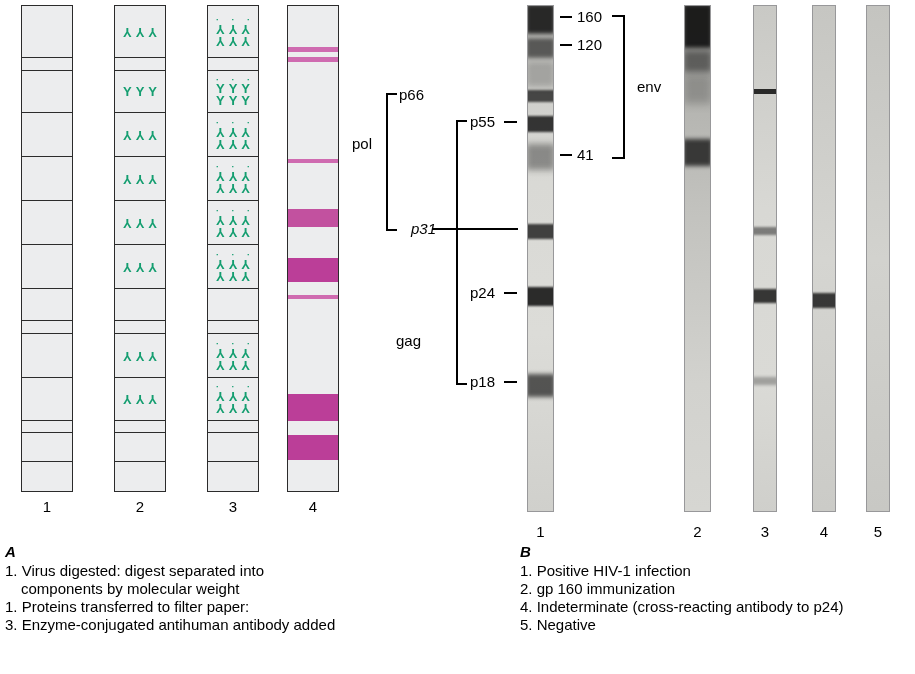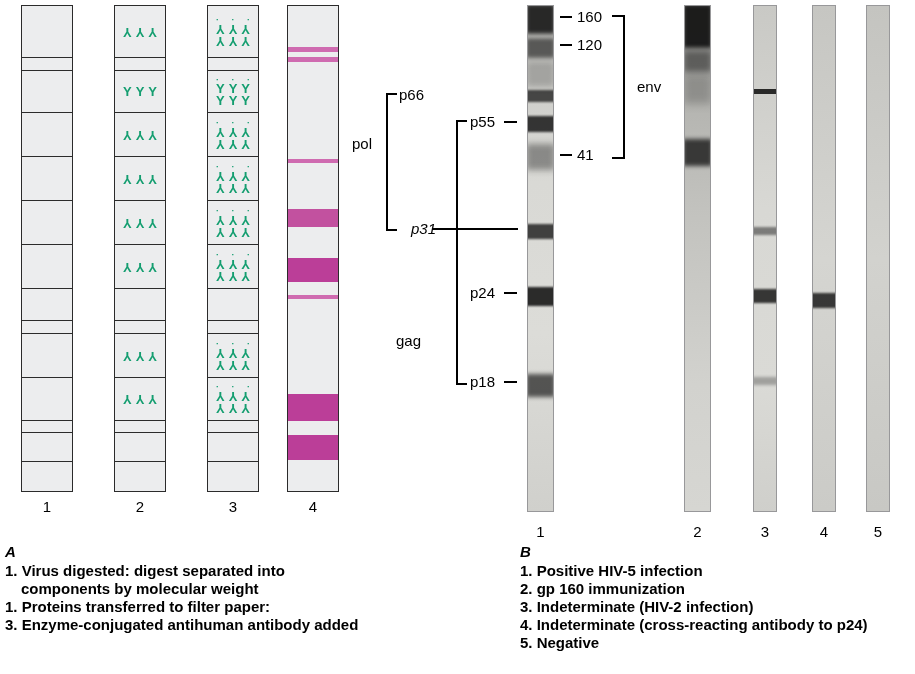--- a/index.html
+++ b/index.html
@@ -69,21 +69,21 @@
   .bracket.gag { left:456px; top:120px; width:11px; height:265px;
     border-left:2px solid #000; border-top:2px solid #000; border-bottom:2px solid #000; }
   .bracket.env { left:612px; top:15px;  width:13px; height:144px;
     border-right:2px solid #000; border-top:2px solid #000; border-bottom:2px solid #000; }
 
   
   .legend { position:absolute; top:543px; }
   .legend.la { left:5px;   width:505px; }
   .legend.lb { left:520px; width:393px; }
   .legend-title { font-style:italic; font-weight:700; font-size:15px; margin-bottom:2px; }
-  .legend-lines div { font-size:15px; line-height:18px; white-space:nowrap;font-weight:bold; }
+  .legend-lines div { font-size:15px; line-height:18px; white-space:nowrap; }
   .legend-lines div.indent { padding-left:16px; }
 </style>
 </head>
 <body>
 
 <div class="canvas">
 
   <section>
     <div>
         <div class="stripA s1">
@@ -266,22 +266,21 @@
     <div class="numsB">
         <div>1</div>
         <div>2</div>
         <div>3</div>
         <div>4</div>
         <div>5</div>
       </div>
     <div class="legend lb">
       <div class="legend-title">B</div>
       <div class="legend-lines">
-          <div>1. Positive HIV-5 infection</div>
+          <div>1. Positive HIV-1 infection</div>
           <div>2. gp 160 immunization</div>
-          <div>3. Indeterminate (HIV-2 infection)</div>
           <div>4. Indeterminate (cross-reacting antibody to p24)</div>
           <div>5. Negative</div>
         </div>
     </div>
   </section>
 
 </div>
 
 </body></html>

